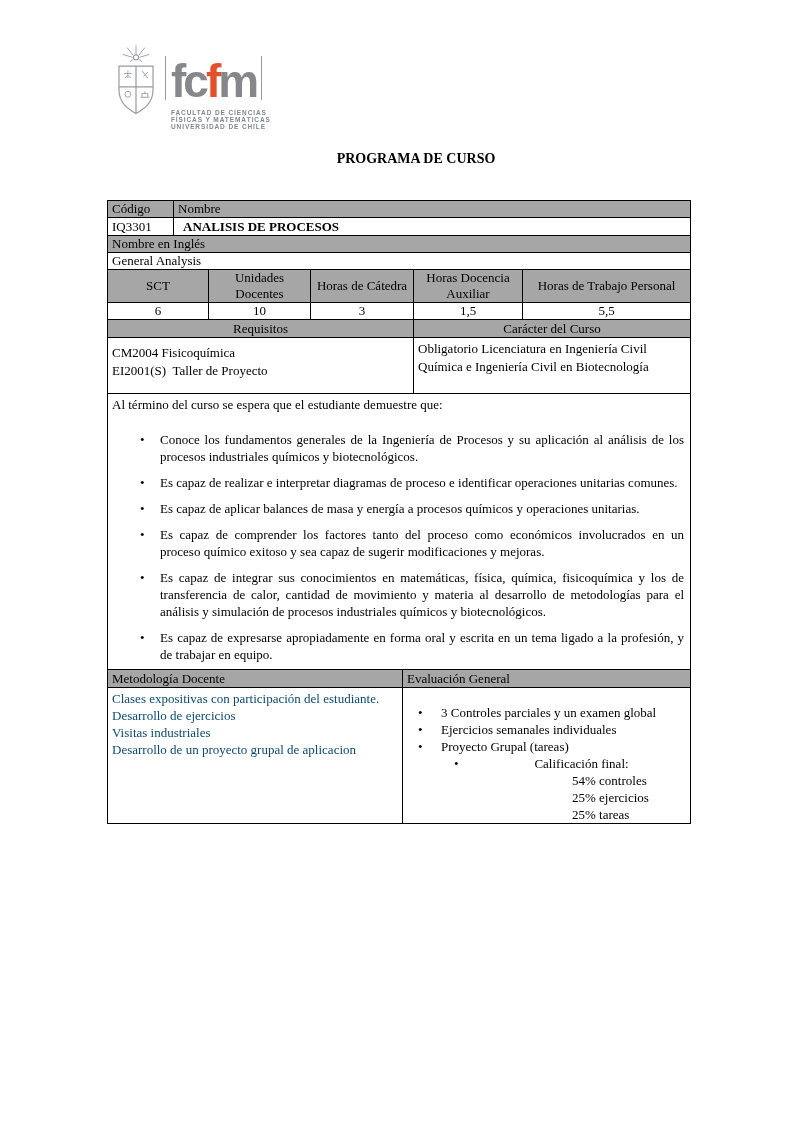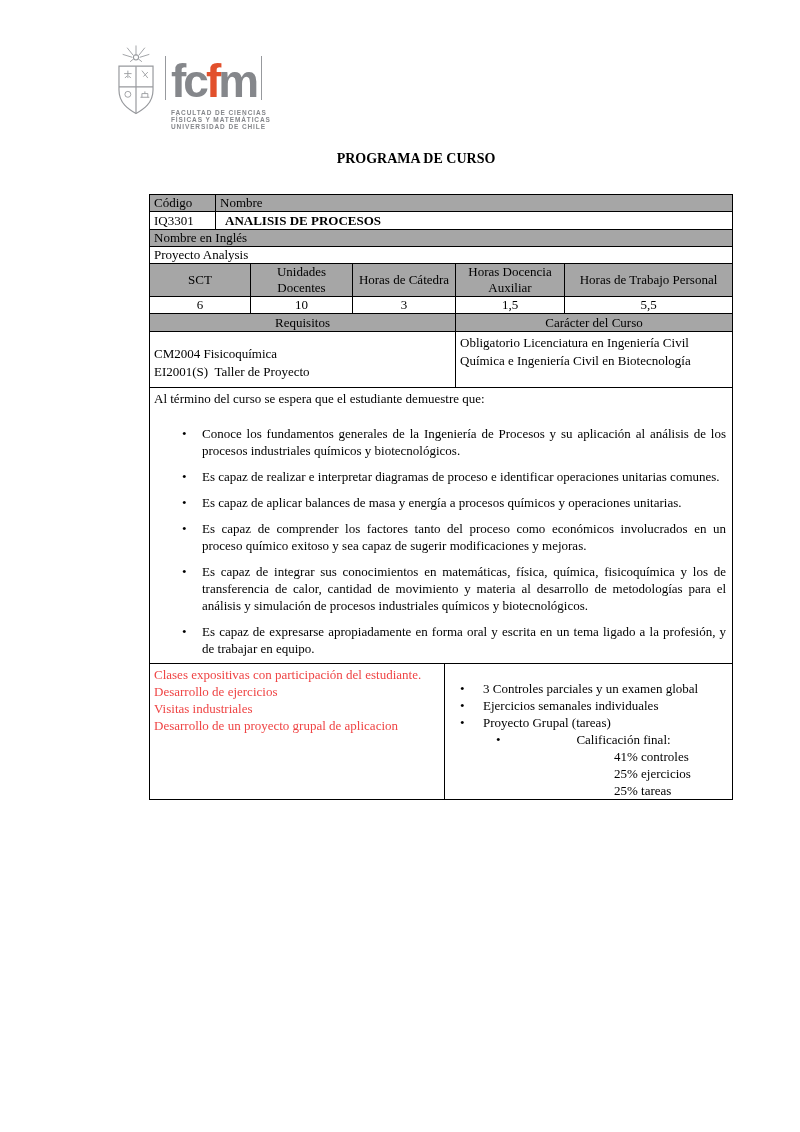--- a/index.html
+++ b/index.html
@@ -33,21 +33,21 @@
     color:#85878b; font-weight:700;
   }
 
   
   .title {
     position:absolute; top:151px; left:0; width:100%;
     text-align:center; font-weight:700; font-size:14px;padding-left:32px;
   }
 
   
-  .content { position:absolute; top:194px; left:107px; width:583px;margin-left:42px; }
+  .content { position:absolute; top:200px; left:107px; width:583px; }
   table { border-collapse:collapse; table-layout:fixed; width:583px; }
   td {
     border:1px solid #000; vertical-align:middle;
     padding:0 4px; font-size:13px; line-height:16px;
     overflow:hidden;
   }
   td.gray { background:#a6a6a6; }
   td.center { text-align:center; }
   td.top { vertical-align:top; }
   .bold { font-weight:700; }
@@ -58,21 +58,21 @@
   .ro-cell { padding:2px 4px 6px 4px; }
   .ro-intro { line-height:17px; }
   .ro-bullet {
     position:relative; margin-top:9px;
     padding-left:48px; padding-right:2px;
     text-align:justify; line-height:17px;
   }
   .ro-bullet::before { content:"\2022"; position:absolute; left:28px; }
 
   
-  .met-line { color:#ef4444; line-height:17px; }
+  .met-line { color:#0c4a6e; line-height:17px; }
 
   
   .ev-b1 { position:relative; padding-left:34px; line-height:17px; }
   .ev-b1::before { content:"\2022"; position:absolute; left:11px; }
   .ev-b2 { position:relative; padding-left:70px; line-height:17px;text-align:center; }
   .ev-b2::before { content:"\2022"; position:absolute; left:47px; }
   .ev-pct { padding-left:165px; line-height:17px; }
 </style>
 </head>
 <body>
@@ -136,42 +136,42 @@
         <td class="gray" colspan="5">Nombre</td>
       </tr>
       <tr style="height:18px">
         <td>IQ3301</td>
         <td colspan="5" class="bold" style="padding-left:9px">ANALISIS DE PROCESOS</td>
       </tr>
       <tr style="height:17px">
         <td class="gray" colspan="6">Nombre en Inglés</td>
       </tr>
       <tr style="height:17px">
-        <td colspan="6">Proyecto Analysis</td>
+        <td colspan="6">General Analysis</td>
       </tr>
       <tr style="height:31px">
         <td class="gray center" colspan="2">SCT</td>
         <td class="gray center">Unidades Docentes</td>
         <td class="gray center">Horas de Cátedra</td>
         <td class="gray center">Horas Docencia Auxiliar</td>
         <td class="gray center">Horas de Trabajo Personal</td>
       </tr>
       <tr style="height:17px">
         <td class="center" colspan="2">6</td>
         <td class="center">10</td>
         <td class="center">3</td>
         <td class="center">1,5</td>
         <td class="center">5,5</td>
       </tr>
       <tr style="height:18px">
         <td class="gray center" colspan="4">Requisitos</td>
         <td class="gray center" colspan="2">Carácter del Curso</td>
       </tr>
       <tr style="height:56px">
-        <td colspan="4" class="top" style="padding-top:13px">
+        <td colspan="4" class="top" style="padding-top:6px">
           <div class="prewrap" style="line-height:18px">CM2004 Fisicoquímica</div>
           <div class="prewrap" style="line-height:18px">EI2001(S)  Taller de Proyecto</div>
         </td>
         <td colspan="2" class="top" style="padding-top:2px; line-height:18px">Obligatorio Licenciatura en Ingeniería Civil Química e Ingeniería Civil en Biotecnología</td>
       </tr>
       <tr>
         <td colspan="6" class="top ro-cell" style="height:264px">
           <div class="ro-intro">Al término del curso se espera que el estudiante demuestre que:</div>
           <div class="ro-bullet" style="margin-top:18px">Conoce los fundamentos generales de la Ingeniería de Procesos y su aplicación al análisis de los procesos industriales químicos y biotecnológicos.</div>
           <div class="ro-bullet">Es capaz de realizar e interpretar diagramas de proceso e identificar operaciones unitarias comunes.</div>
@@ -183,33 +183,37 @@
       </tr>
     </tbody>
       </table>
 
     <table class="t2">
       <colgroup>
         <col style="width:295px">
           <col style="width:288px">
       </colgroup>
       <tbody>
+          <tr style="height:18px">
+        <td class="gray">Metodología Docente</td>
+        <td class="gray">Evaluación General</td>
+      </tr>
       <tr style="height:117px">
         <td class="top" style="padding-top:2px">
           <div class="met-line">Clases expositivas con participación del estudiante.</div>
           <div class="met-line">Desarrollo de ejercicios</div>
           <div class="met-line">Visitas industriales</div>
           <div class="met-line">Desarrollo de un proyecto grupal de aplicacion</div>
         </td>
         <td class="top" style="padding-top:16px">
           <div class="ev-b1">3 Controles parciales y un examen global</div>
           <div class="ev-b1">Ejercicios semanales individuales</div>
           <div class="ev-b1">Proyecto Grupal (tareas)</div>
           <div class="ev-b2">Calificación final:</div>
-          <div class="ev-pct">41% controles</div>
+          <div class="ev-pct">54% controles</div>
           <div class="ev-pct">25% ejercicios</div>
           <div class="ev-pct">25% tareas</div>
         </td>
       </tr>
     </tbody>
       </table>
 
   </div>
 </div>
 

